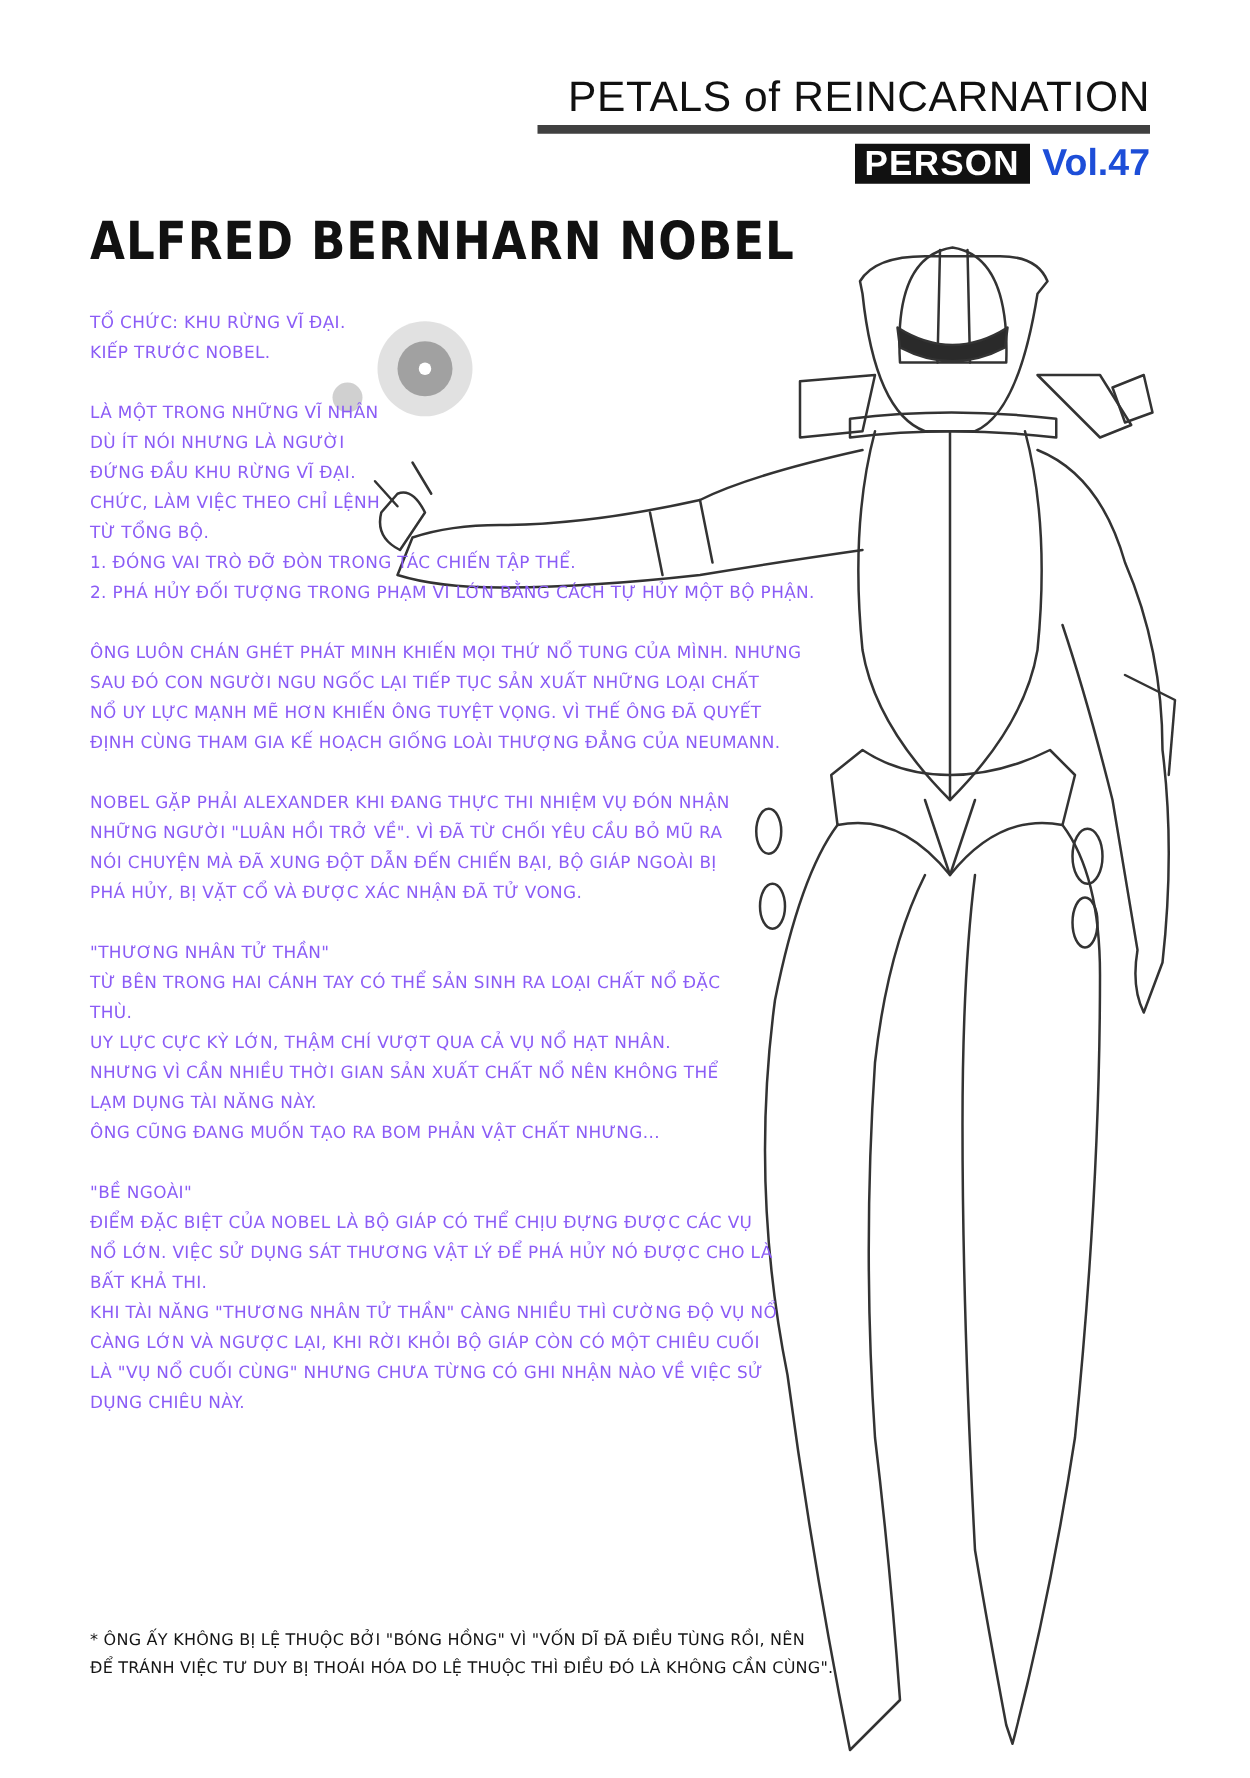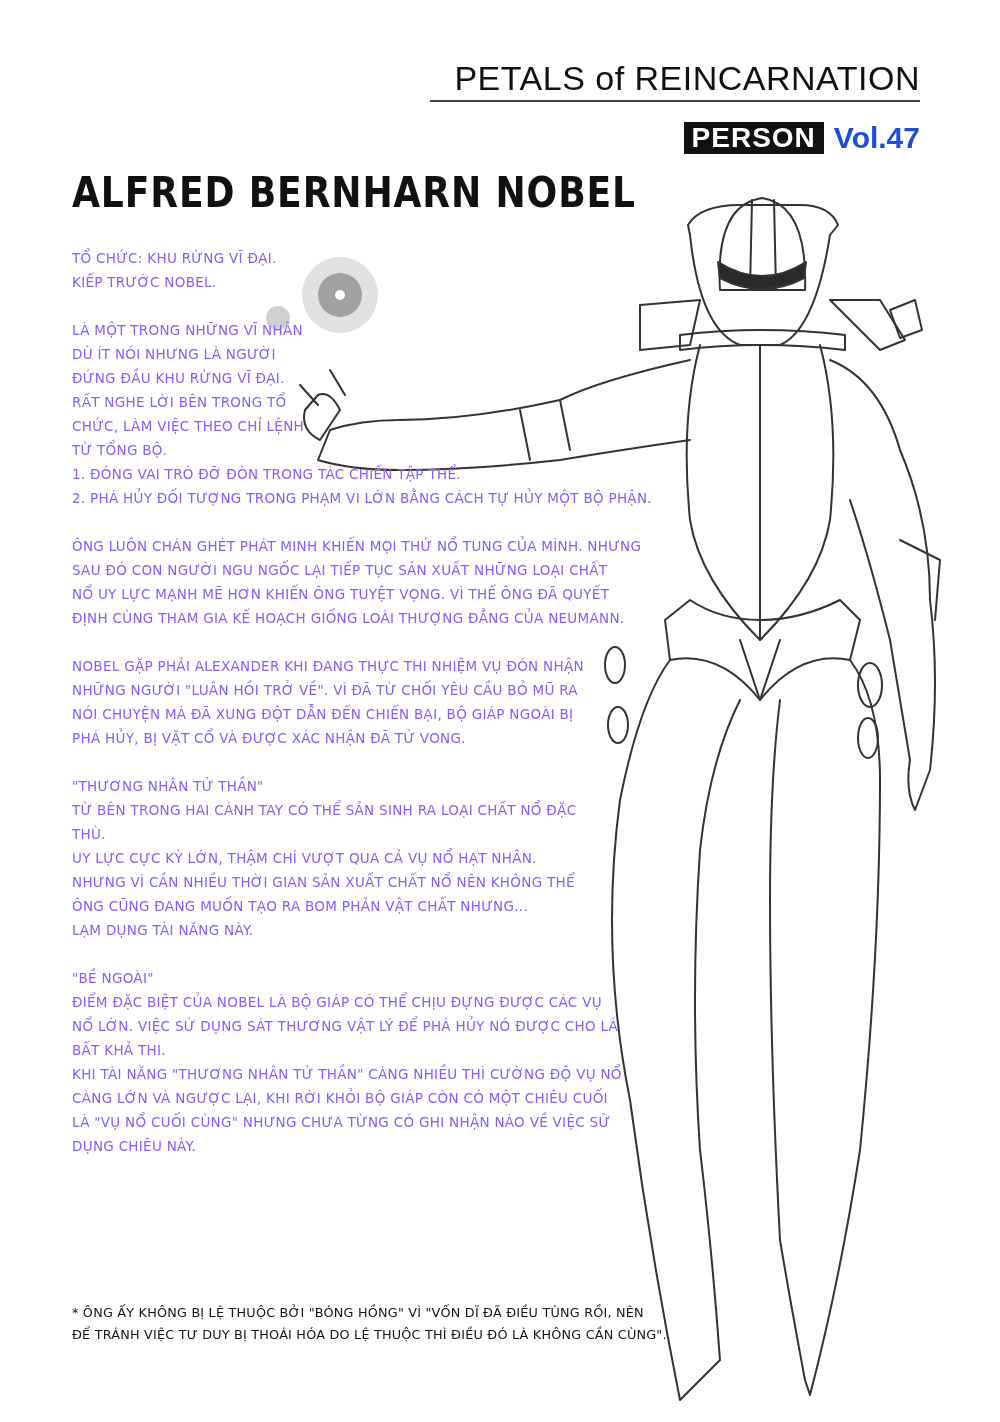--- a/index.html
+++ b/index.html
@@ -1,19 +1,19 @@
 <!DOCTYPE html>
 <html><head>
 <meta charset="utf-8">
 <style>
   html, body { margin:0; padding:0; background:#ffffff; }
   body { width:1000px; height:1422px; position:relative; overflow:hidden; font-family:"DejaVu Sans", sans-serif; color:#111; }
   .header { position:absolute; right:80px; top:58px; width:490px; text-align:right; }
-  .series-title { font-family:"Liberation Sans", sans-serif; font-size:34px; letter-spacing:0.5px; color:#111; line-height:40px; border-bottom:2px solid #404040; padding-bottom:2px; white-space:nowrap; }
-  .vol-row { margin-top:20px; display:flex; justify-content:flex-end; align-items:center; gap:10px; }
+  .series-title { font-family:"Liberation Sans", sans-serif; font-size:34px; letter-spacing:0.5px; color:#111; line-height:40px; border-bottom:7px solid #404040; padding-bottom:2px; white-space:nowrap; }
+  .vol-row { margin-top:8px; display:flex; justify-content:flex-end; align-items:center; gap:10px; }
   .person-badge { background:#111; color:#fff; font-family:"Liberation Sans", sans-serif; font-weight:bold; font-size:28px; padding:0 8px; line-height:32px; letter-spacing:1px; }
   .vol-label { font-family:"Liberation Sans", sans-serif; font-weight:bold; font-size:30px; line-height:32px; color:#1d4ed8; }
   .name-title { position:absolute; left:72px; top:168px; font-family:"DejaVu Sans", sans-serif; font-weight:bold; font-size:42px; letter-spacing:1px; transform:scaleX(0.86); transform-origin:left center; white-space:nowrap; color:#111; }
   .figure { position:absolute; left:230px; top:190px; width:760px; height:1230px; z-index:0; }
   .body-text { position:absolute; left:72px; top:246px; width:640px; z-index:1; font-family:"DejaVu Sans", sans-serif; font-size:13.5px; line-height:24px; text-transform:uppercase; letter-spacing:0.3px; color:#8b5cf6; }
   .para { margin:0 0 24px 0; }
   .para .line { display:block; white-space:nowrap; }
   .footnote { position:absolute; left:72px; top:1302px; z-index:1; font-family:"DejaVu Sans", sans-serif; font-size:12.8px; line-height:22px; letter-spacing:0.2px; color:#151515; }
   .footnote .line { display:block; white-space:nowrap; }
 </style>
@@ -78,21 +78,20 @@
 
 <div class="body-text">
   <div class="para">
     <span class="line">TỔ CHỨC: KHU RỪNG VĨ ĐẠI.</span>
     <span class="line">KIẾP TRƯỚC NOBEL.</span>
   </div>
   <div class="para">
     <span class="line">LÀ MỘT TRONG NHỮNG VĨ NHÂN</span>
     <span class="line">DÙ ÍT NÓI NHƯNG LÀ NGƯỜI</span>
     <span class="line">ĐỨNG ĐẦU KHU RỪNG VĨ ĐẠI.</span>
-    <span class="line">RẤT NGHE LỜI BÊN TRONG TỔ</span>
     <span class="line">CHỨC, LÀM VIỆC THEO CHỈ LỆNH</span>
     <span class="line">TỪ TỔNG BỘ.</span>
     <span class="line">1. ĐÓNG VAI TRÒ ĐỠ ĐÒN TRONG TÁC CHIẾN TẬP THỂ.</span>
     <span class="line">2. PHÁ HỦY ĐỐI TƯỢNG TRONG PHẠM VI LỚN BẰNG CÁCH TỰ HỦY MỘT BỘ PHẬN.</span>
   </div>
   <div class="para">
     <span class="line">ÔNG LUÔN CHÁN GHÉT PHÁT MINH KHIẾN MỌI THỨ NỔ TUNG CỦA MÌNH. NHƯNG</span>
     <span class="line">SAU ĐÓ CON NGƯỜI NGU NGỐC LẠI TIẾP TỤC SẢN XUẤT NHỮNG LOẠI CHẤT</span>
     <span class="line">NỔ UY LỰC MẠNH MẼ HƠN KHIẾN ÔNG TUYỆT VỌNG. VÌ THẾ ÔNG ĐÃ QUYẾT</span>
     <span class="line">ĐỊNH CÙNG THAM GIA KẾ HOẠCH GIỐNG LOÀI THƯỢNG ĐẲNG CỦA NEUMANN.</span>
@@ -102,22 +101,22 @@
     <span class="line">NHỮNG NGƯỜI "LUÂN HỒI TRỞ VỀ". VÌ ĐÃ TỪ CHỐI YÊU CẦU BỎ MŨ RA</span>
     <span class="line">NÓI CHUYỆN MÀ ĐÃ XUNG ĐỘT DẪN ĐẾN CHIẾN BẠI, BỘ GIÁP NGOÀI BỊ</span>
     <span class="line">PHÁ HỦY, BỊ VẶT CỔ VÀ ĐƯỢC XÁC NHẬN ĐÃ TỬ VONG.</span>
   </div>
   <div class="para">
     <span class="line">"THƯƠNG NHÂN TỬ THẦN"</span>
     <span class="line">TỪ BÊN TRONG HAI CÁNH TAY CÓ THỂ SẢN SINH RA LOẠI CHẤT NỔ ĐẶC</span>
     <span class="line">THÙ.</span>
     <span class="line">UY LỰC CỰC KỲ LỚN, THẬM CHÍ VƯỢT QUA CẢ VỤ NỔ HẠT NHÂN.</span>
     <span class="line">NHƯNG VÌ CẦN NHIỀU THỜI GIAN SẢN XUẤT CHẤT NỔ NÊN KHÔNG THỂ</span>
+    <span class="line">LẠM DỤNG TÀI NĂNG NÀY.</span>
     <span class="line">ÔNG CŨNG ĐANG MUỐN TẠO RA BOM PHẢN VẬT CHẤT NHƯNG...</span>
-    <span class="line">LẠM DỤNG TÀI NĂNG NÀY.</span>
   </div>
   <div class="para">
     <span class="line">"BỀ NGOÀI"</span>
     <span class="line">ĐIỂM ĐẶC BIỆT CỦA NOBEL LÀ BỘ GIÁP CÓ THỂ CHỊU ĐỰNG ĐƯỢC CÁC VỤ</span>
     <span class="line">NỔ LỚN. VIỆC SỬ DỤNG SÁT THƯƠNG VẬT LÝ ĐỂ PHÁ HỦY NÓ ĐƯỢC CHO LÀ</span>
     <span class="line">BẤT KHẢ THI.</span>
     <span class="line">KHI TÀI NĂNG "THƯƠNG NHÂN TỬ THẦN" CÀNG NHIỀU THÌ CƯỜNG ĐỘ VỤ NỔ</span>
     <span class="line">CÀNG LỚN VÀ NGƯỢC LẠI, KHI RỜI KHỎI BỘ GIÁP CÒN CÓ MỘT CHIÊU CUỐI</span>
     <span class="line">LÀ "VỤ NỔ CUỐI CÙNG" NHƯNG CHƯA TỪNG CÓ GHI NHẬN NÀO VỀ VIỆC SỬ</span>
     <span class="line">DỤNG CHIÊU NÀY.</span>

